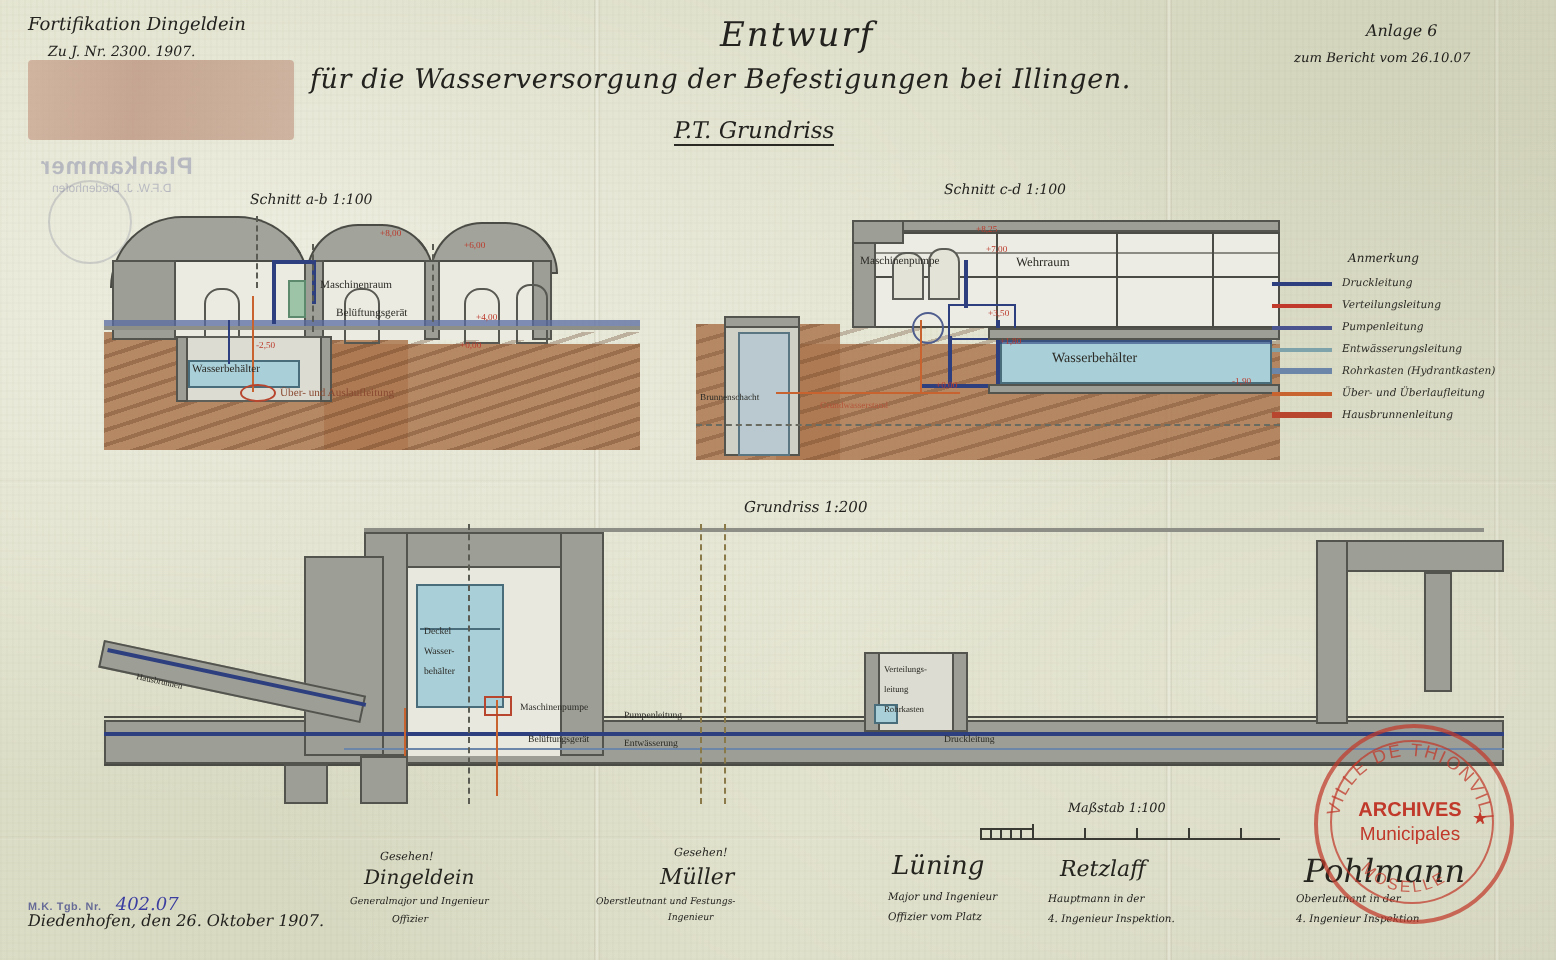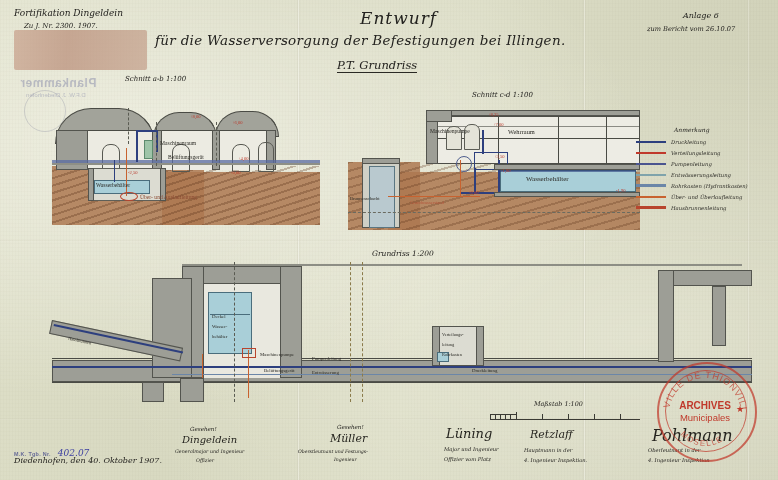--- a/index.html
+++ b/index.html
@@ -86,21 +86,21 @@
   <div class="abs hw title-main" style="left:360px;top:8px;">Entwurf</div>
   <div class="abs hw title-batt" style="left:337px;top:58px;">P.T. Grundriss</div>
 
   <div class="abs hw" style="left:683px;top:11px;font-size:8px;">Anlage 6</div>
   <div class="abs hw" style="left:647px;top:25px;font-size:6.6px;">zum Bericht vom 26.10.07</div>
 
   <div class="abs stamp-blue mirror" style="left:20px;top:76px;font-size:12px;font-weight:bold;letter-spacing:.5px;">Plankammer</div>
   <div class="abs stamp-blue mirror" style="left:26px;top:92px;font-size:6px;">D.F.W. J. Diedenhofen</div>
   <div class="circ-faint" style="left:24px;top:90px;width:40px;height:40px;opacity:.55"></div>
 
-  <div class="abs hw" style="left:125px;top:75px;font-size:7px;text-align:right;">Schnitt a-b  1:100</div>
+  <div class="abs hw" style="left:125px;top:96px;font-size:7px;text-align:right;">Schnitt a-b  1:100</div>
 
   <div class="abs" style="left:52px;top:100px;width:268px;height:125px;">
 
     <div class="abs" style="left:0;top:66px;width:152px;height:59px;background:#ad7850;opacity:.85;"></div>
     <div class="abs" style="left:110px;top:72px;width:158px;height:53px;background:#ad7850;opacity:.85;"></div>
 
     <div class="abs" style="left:0;top:66px;width:268px;height:59px;opacity:.55;
       background-image:repeating-linear-gradient(-18deg, rgba(90,50,25,.55) 0 2px, rgba(0,0,0,0) 2px 7px);"></div>
 
     <div class="abs" style="left:3px;top:8px;width:98px;height:34px;border:1.1px solid #4a4b45;border-radius:60px 60px 0 0;background:#a2a39a;"></div>
@@ -315,21 +315,21 @@
       <div class="sb-tick" style="left:78px;top:4px;height:6px;"></div>
       <div class="sb-tick" style="left:104px;top:4px;height:6px;"></div>
       <div class="sb-tick" style="left:130px;top:4px;height:6px;"></div>
     </div>
   </div>
 
   <div class="abs" style="left:14px;top:442px;">
     <span class="stamp-blue" style="position:static;font-size:5.4px;font-weight:bold;letter-spacing:.3px;">M.K. Tgb. Nr.</span>
     <span class="hw" style="font-size:9px;color:#3b3ea0;margin-left:3px;">402.07</span>
   </div>
-  <div class="abs hw" style="left:14px;top:456px;font-size:8px;">Diedenhofen, den 40. Oktober 1907.</div>
+  <div class="abs hw" style="left:14px;top:456px;font-size:8px;">Diedenhofen, den 26. Oktober 1907.</div>
 
   <div class="abs hw" style="left:190px;top:426px;font-size:5.6px;">Gesehen!</div>
   <div class="abs sig" style="left:182px;top:434px;font-size:10px;">Dingeldein</div>
   <div class="abs hw" style="left:175px;top:449px;font-size:4.8px;">Generalmajor und Ingenieur</div>
   <div class="abs hw" style="left:196px;top:458px;font-size:4.8px;">Offizier</div>
 
   <div class="abs hw" style="left:337px;top:424px;font-size:5.6px;">Gesehen!</div>
   <div class="abs sig" style="left:330px;top:432px;font-size:11px;">Müller</div>
   <div class="abs hw" style="left:298px;top:449px;font-size:4.6px;">Oberstleutnant und Festungs-</div>
   <div class="abs hw" style="left:334px;top:457px;font-size:4.6px;">Ingenieur</div>

